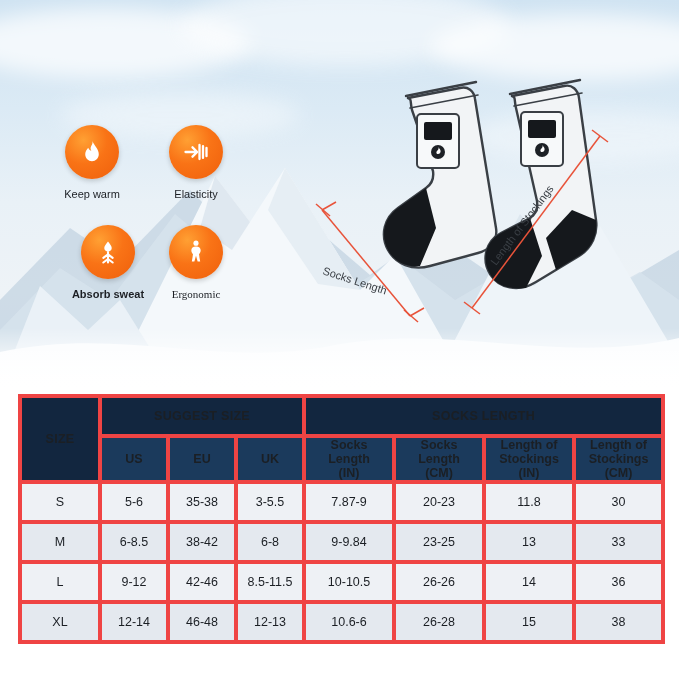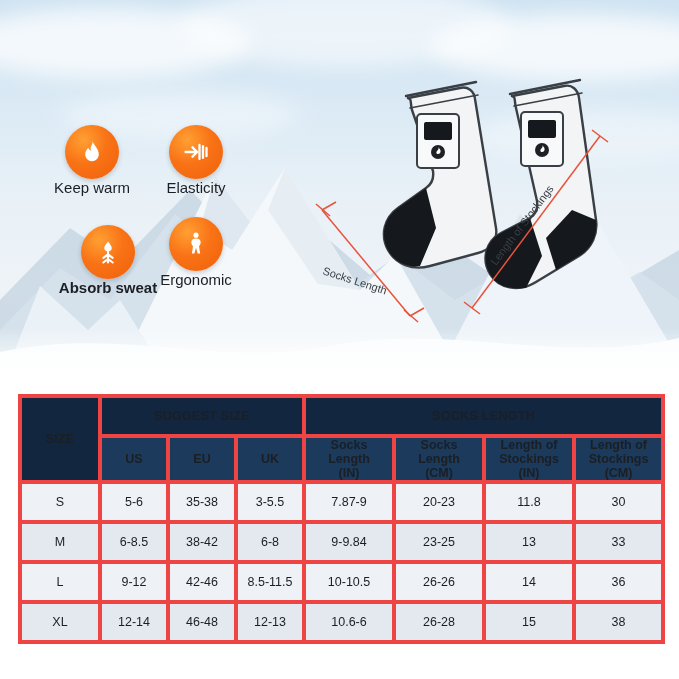--- a/index.html
+++ b/index.html
@@ -68,35 +68,36 @@
     width: 220px;
   }
   .feat {
     position: absolute;
     width: 104px;
     text-align: center;
   }
   .f1 { left: 0px;   top: 0px; }
   .f2 { left: 104px; top: 0px; }
   .f3 { left: 16px;   top: 100px; font-weight: bold; }
-  .f4 { left: 104px; top: 92px; }
+  .f4 { left: 104px; top: 100px; font-family: Liberation Serif, serif; }
 
   .circle {
     width: 54px;
     height: 54px;
     margin: 0 auto;
     border-radius: 50%;
     background: radial-gradient(circle at 34% 28%, #ffa033 0%, #f97316 45%, #ef5f0b 100%);
     box-shadow: 0 2px 5px rgba(0,0,0,0.18);
     display: flex;
     align-items: center;
     justify-content: center;
   }
   .feat-label {
-    font-size: 15px;
+    margin-top: 9px;
+    font-size: 11px;
     color: #1c1f24;
     white-space: nowrap;
   }
 
   
   .socks {
     position: absolute;
     left: 300px;
     top: 52px;
     width: 360px;

